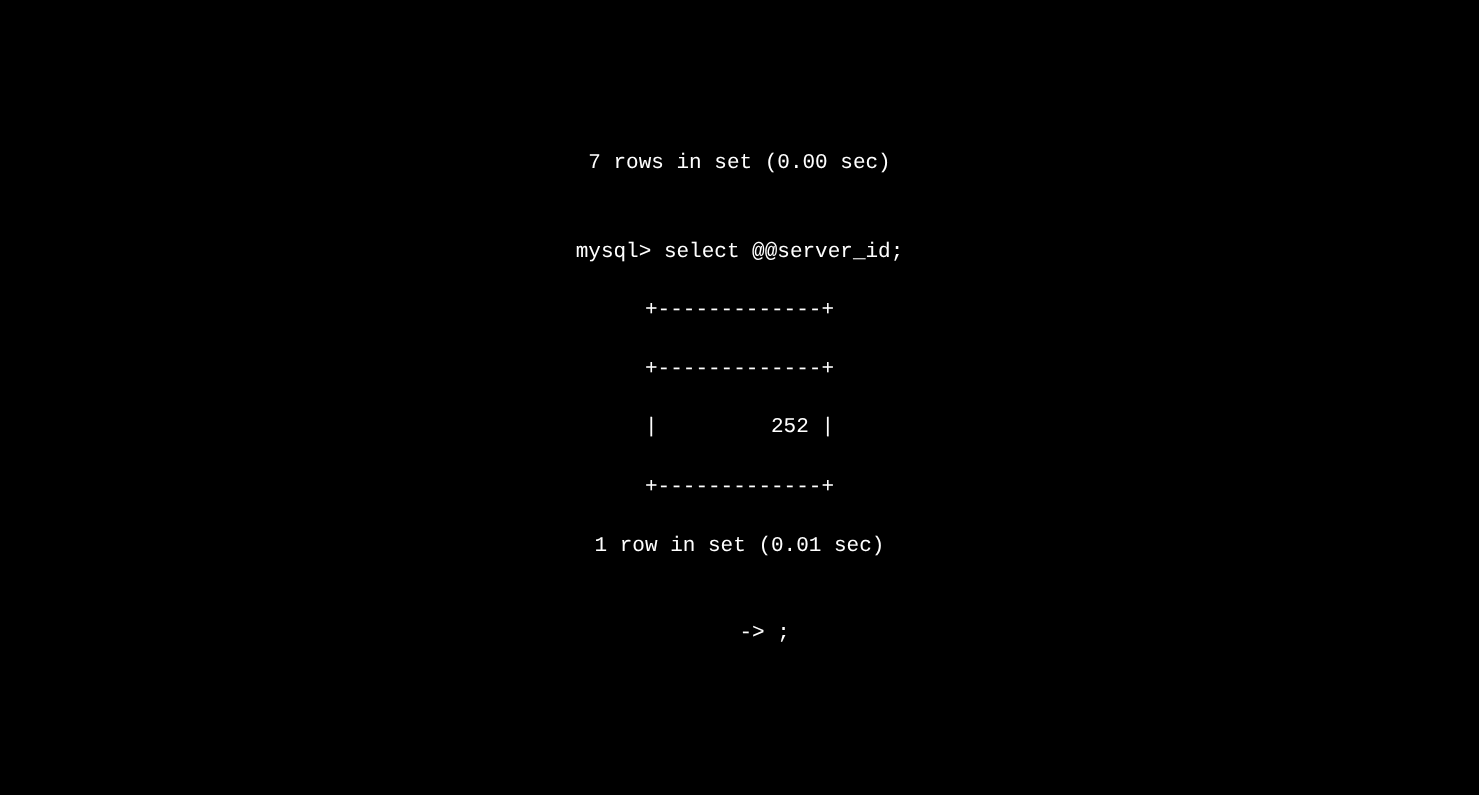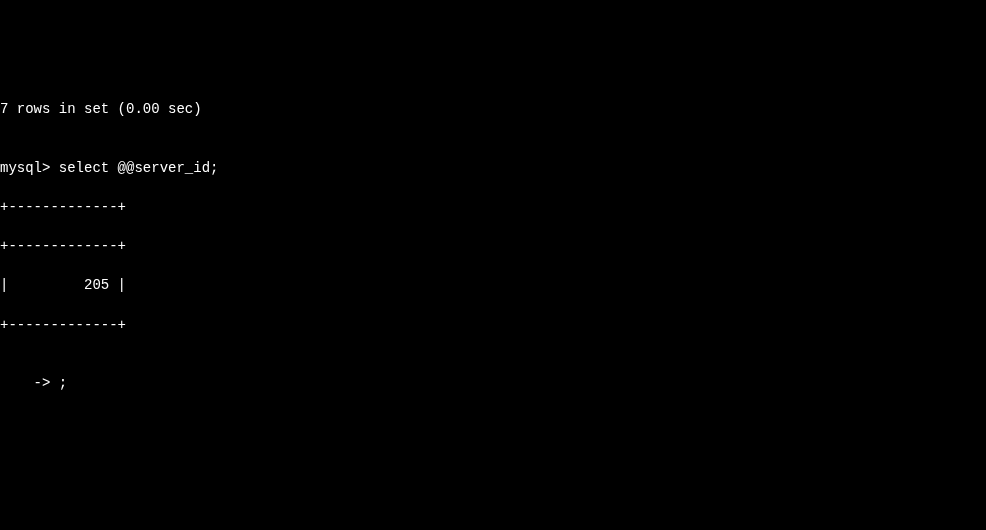--- a/index.html
+++ b/index.html
@@ -17,35 +17,37 @@
       width: 986px;
       height: 530px;
       overflow: hidden;
       white-space: pre;
     }
     .terminal {
       padding: 2px 0;
     }
     .line {
       white-space: pre;
+      text-align: center;
     }
   </style>
 </head>
 <body>
 
 
 
 <div class="terminal">
 <div class="line">7 rows in set (0.00 sec)</div>
 <div class="line"></div>
 <div class="line">mysql&gt; select @@server_id;</div>
 <div class="line">+-------------+</div>
 <div class="line">+-------------+</div>
-<div class="line">|         205 |</div>
+<div class="line">|         252 |</div>
 <div class="line">+-------------+</div>
+<div class="line">1 row in set (0.01 sec)</div>
 <div class="line"></div>
 <div class="line">    -&gt; ;</div>
 
 
 
 
 
 
 <div class="line"></div>
 

